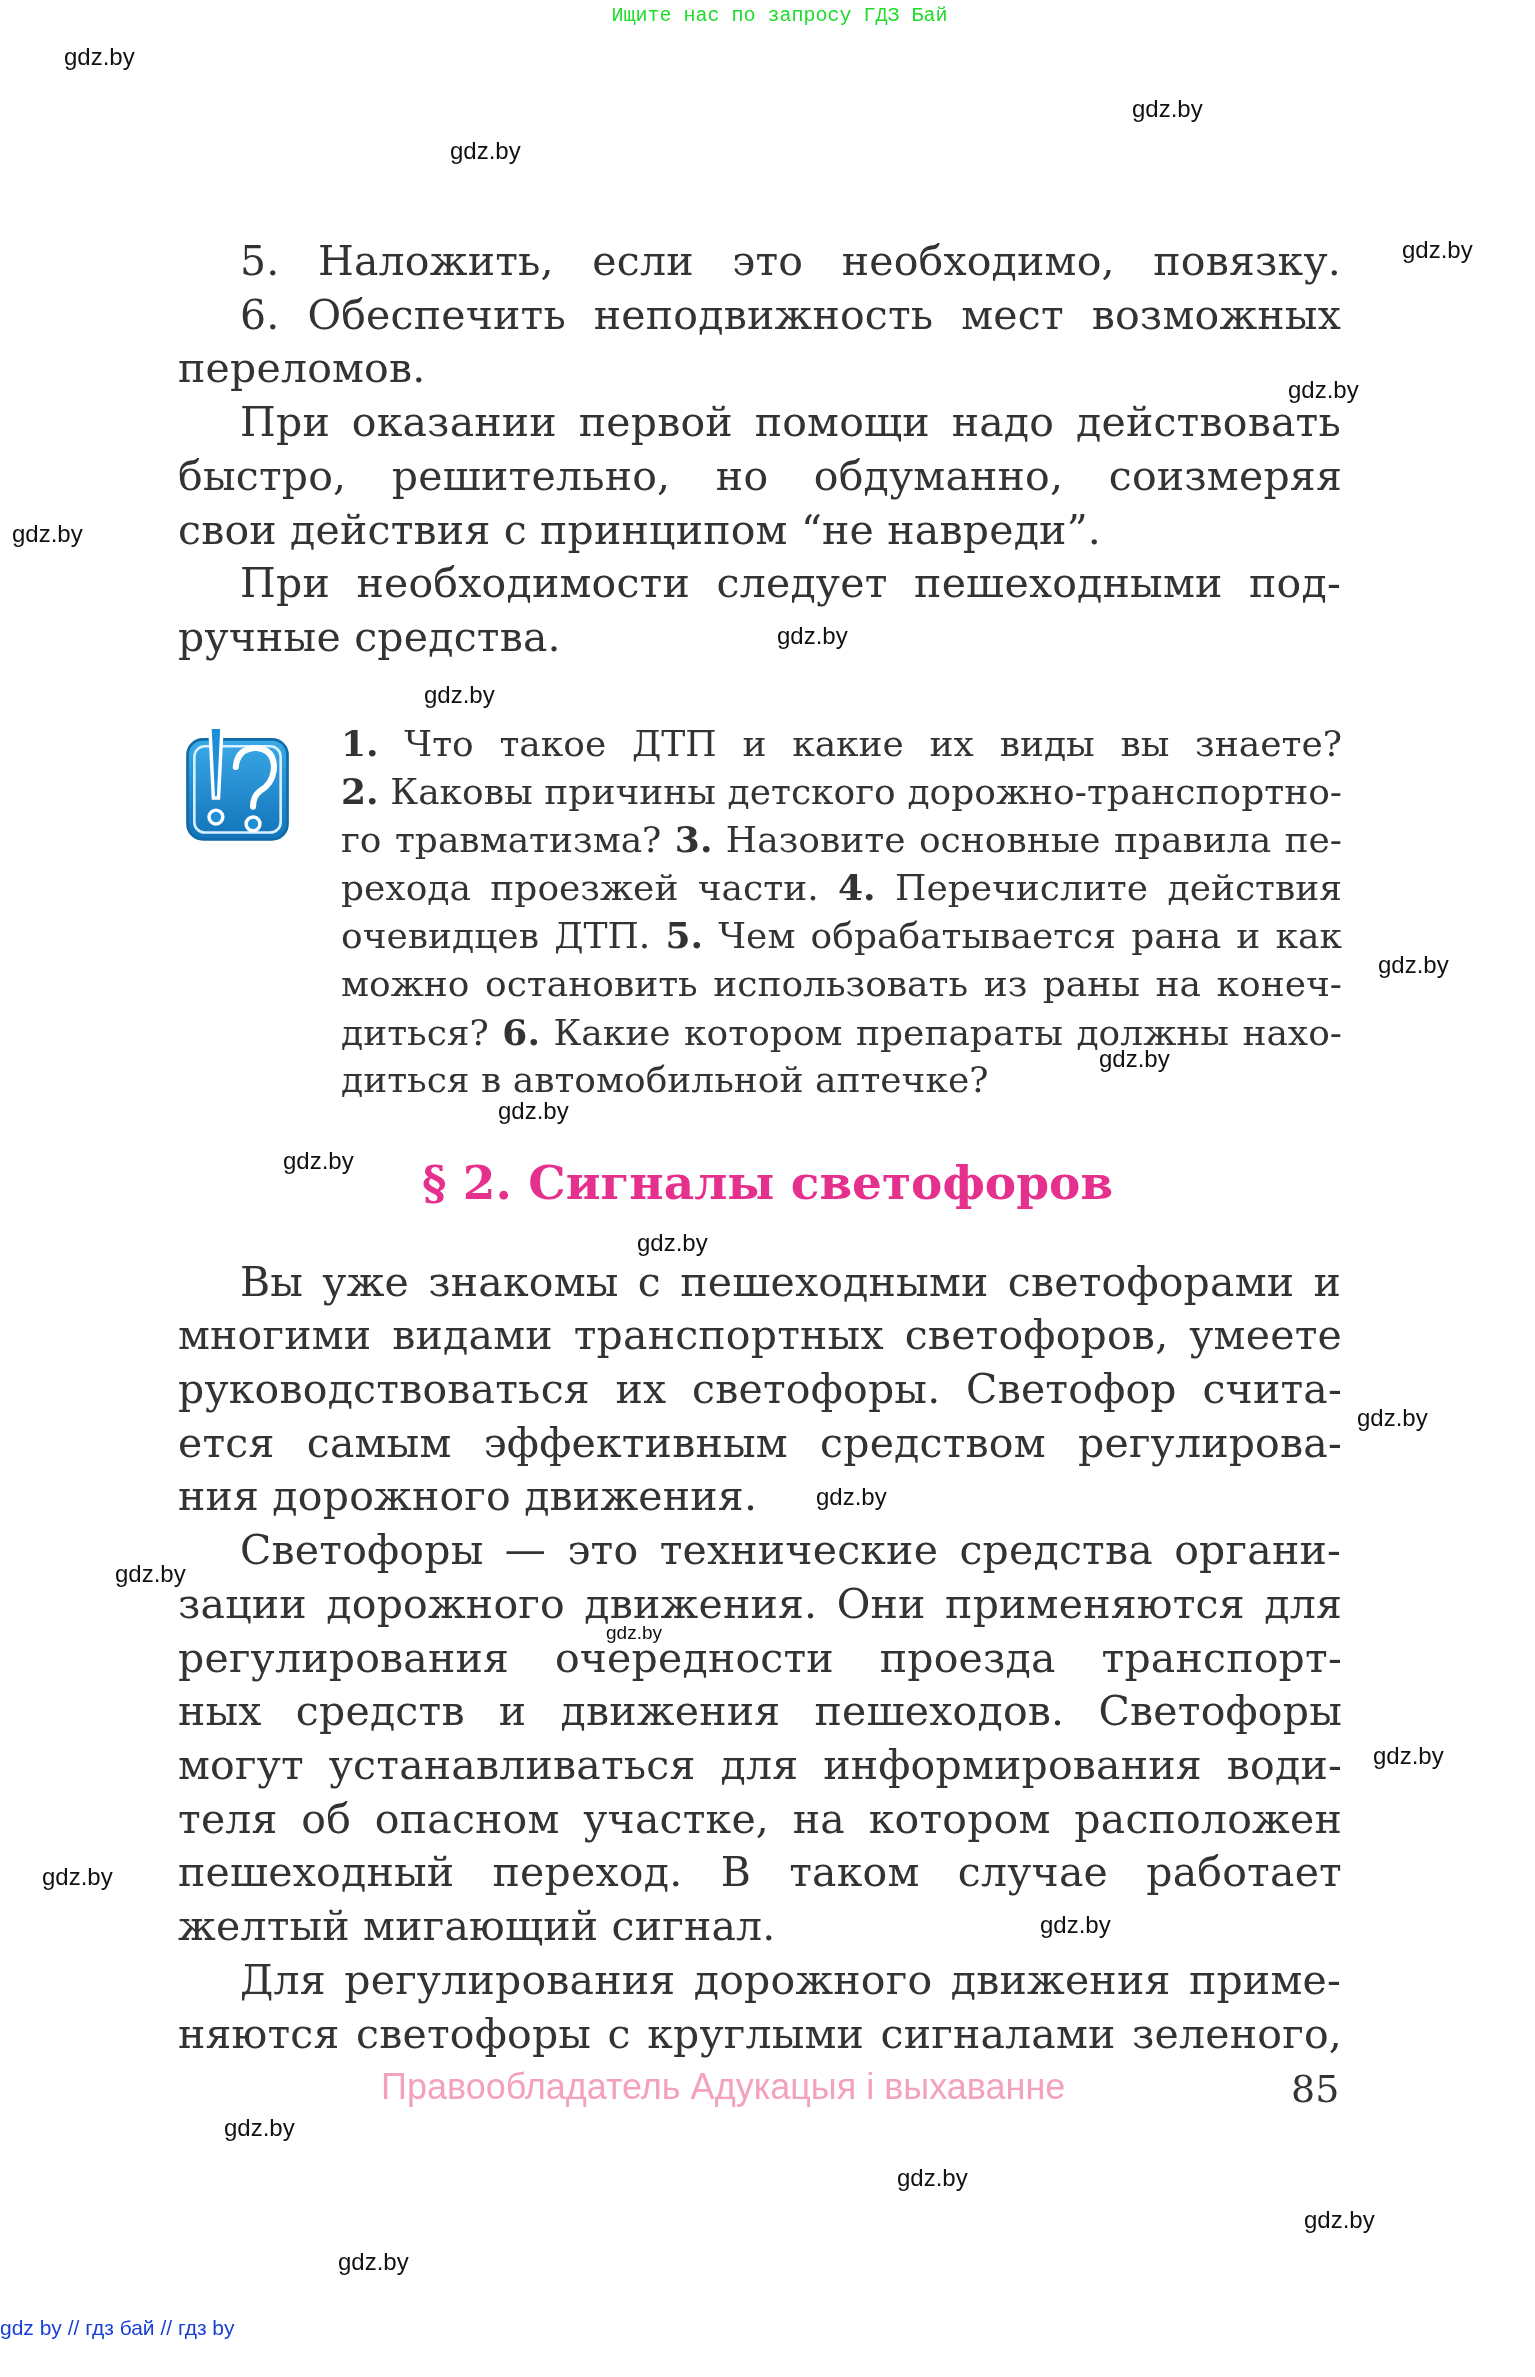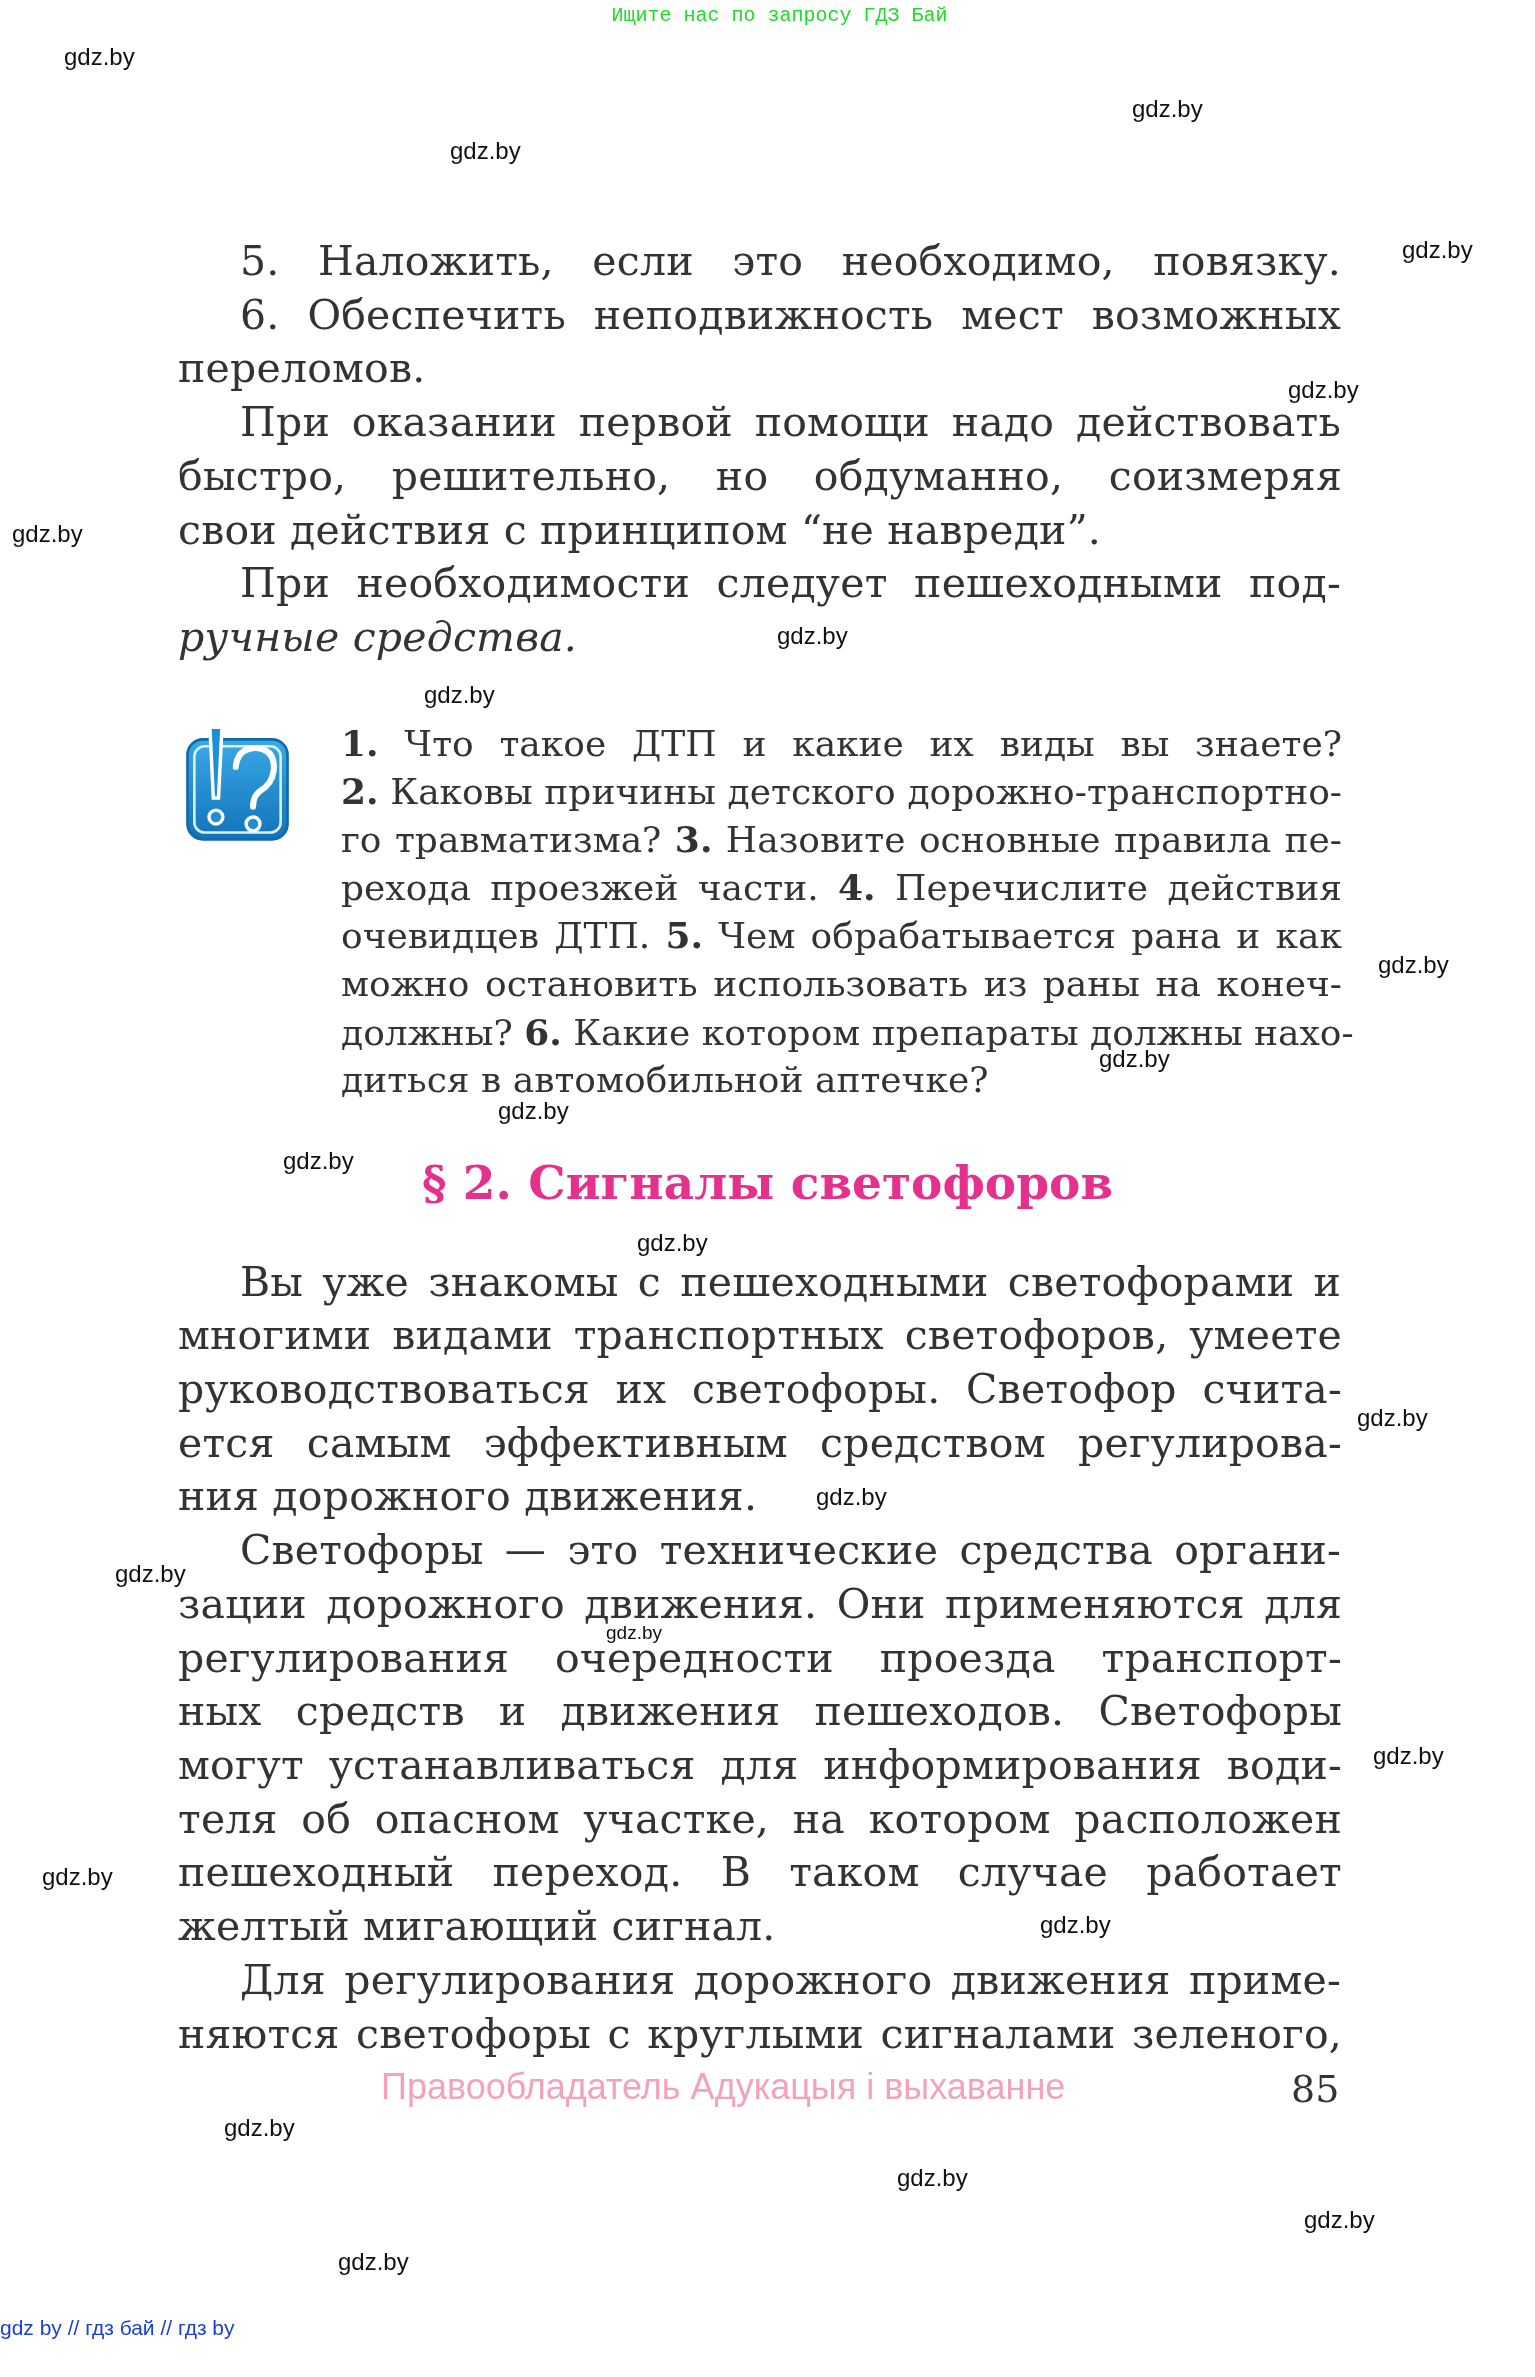--- a/index.html
+++ b/index.html
@@ -32,21 +32,21 @@
 
 <div class="abs top-banner">Ищите нас по запросу ГДЗ Бай</div>
 
 <div class="abs body-line indent" style="top:234px;">5. Наложить, если это необходимо, повязку.</div>
 <div class="abs body-line indent" style="top:288px;">6. Обеспечить неподвижность мест возможных</div>
 <div class="abs body-line last" style="top:341px;">переломов.</div>
 <div class="abs body-line indent" style="top:395px;">При оказании первой помощи надо действовать</div>
 <div class="abs body-line" style="top:449px;">быстро, решительно, но обдуманно, соизмеряя</div>
 <div class="abs body-line last" style="top:503px;">свои действия с принципом “не навреди”.</div>
 <div class="abs body-line indent" style="top:556px;">При необходимости следует пешеходными под-</div>
-<div class="abs body-line last" style="top:610px;font-style:italic;">ручные средства.</div>
+<div class="abs body-line last" style="top:610px;">ручные средства.</div>
 
 <div class="abs icon-box">
   <svg width="107" height="121" viewBox="0 0 124 140">
     <defs>
       <linearGradient id="qg" x1="0" y1="0" x2="0" y2="1">
         <stop offset="0" stop-color="#3aa9e8"></stop>
         <stop offset="1" stop-color="#1273b8"></stop>
       </linearGradient>
     </defs>
     <rect x="4" y="20" width="116" height="116" rx="18" fill="url(#qg)" stroke="#0f6aa8" stroke-width="3"></rect>
@@ -58,21 +58,21 @@
   </svg>
 </div>
 
 <div id="q-block">
     <div class="abs q-line" style="top: 719px;"><b>1.</b><span> Что такое ДТП и какие их виды вы знаете?</span></div>
     <div class="abs q-line" style="top: 767px;"><b>2.</b><span> Каковы причины детского дорожно-транспортно-</span></div>
     <div class="abs q-line" style="top: 815px;"><span>го травматизма? </span><b>3.</b><span> Назовите основные правила пе-</span></div>
     <div class="abs q-line" style="top: 863px;"><span>рехода проезжей части. </span><b>4.</b><span> Перечислите действия</span></div>
     <div class="abs q-line" style="top: 911px;"><span>очевидцев ДТП. </span><b>5.</b><span> Чем обрабатывается рана и как</span></div>
     <div class="abs q-line" style="top: 960px;"><span>можно остановить использовать из раны на конеч-</span></div>
-    <div class="abs q-line" style="top: 1008px;"><span>должны? </span><b>6.</b><span> Какие котором препараты должны нахо-</span></div>
+    <div class="abs q-line" style="top: 1008px;"><span>диться? </span><b>6.</b><span> Какие котором препараты должны нахо-</span></div>
     <div class="abs q-line last" style="top: 1056px;"><span>диться в автомобильной аптечке?</span></div>
   </div>
 
 <div class="abs heading">§ 2. Сигналы светофоров</div>
 
 <div class="abs body-line indent" style="top:1255px;">Вы уже знакомы с пешеходными светофорами и</div>
 <div class="abs body-line" style="top:1308px;">многими видами транспортных светофоров, умеете</div>
 <div class="abs body-line" style="top:1362px;">руководствоваться их светофоры. Светофор счита-</div>
 <div class="abs body-line" style="top:1416px;">ется самым эффективным средством регулирова-</div>
 <div class="abs body-line last" style="top:1469px;">ния дорожного движения.</div>

